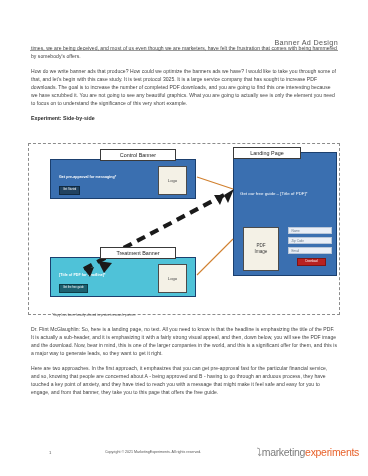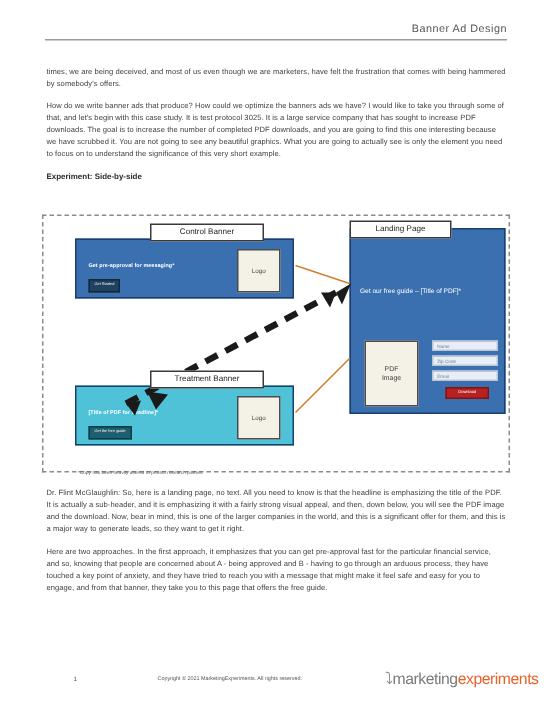--- a/index.html
+++ b/index.html
@@ -16,20 +16,21 @@
   
   .header{
     position:absolute;left:30px;top:14px;width:308px;
   }
   .header-title{
     text-align:right;
     font-size:7.2px;
     letter-spacing:.35px;
     color:#555;
     padding-bottom:3px;
+    margin-top:24px;
   }
   .header-rule{
     height:1px;background:#9a9a9a;width:100%;
   }
 
   
   .body{
     position:absolute;left:31px;top:44px;width:306px;
   }
   p.para{

